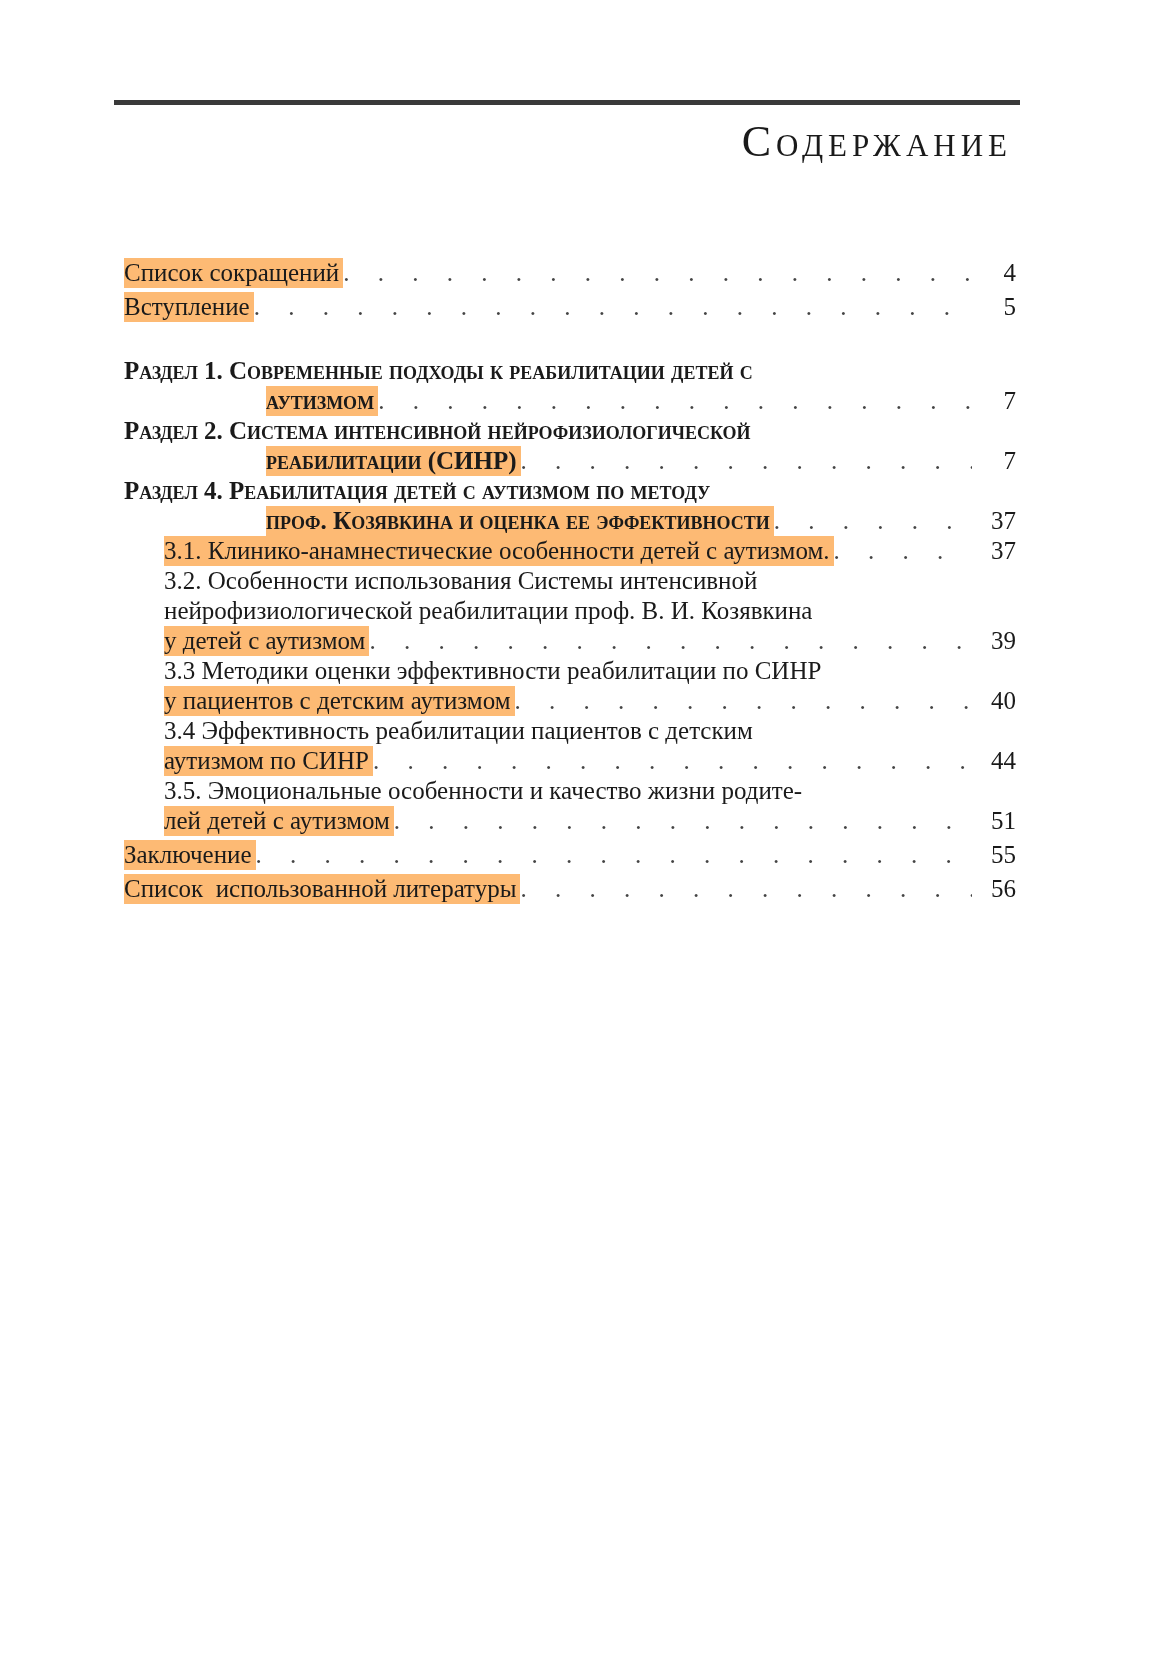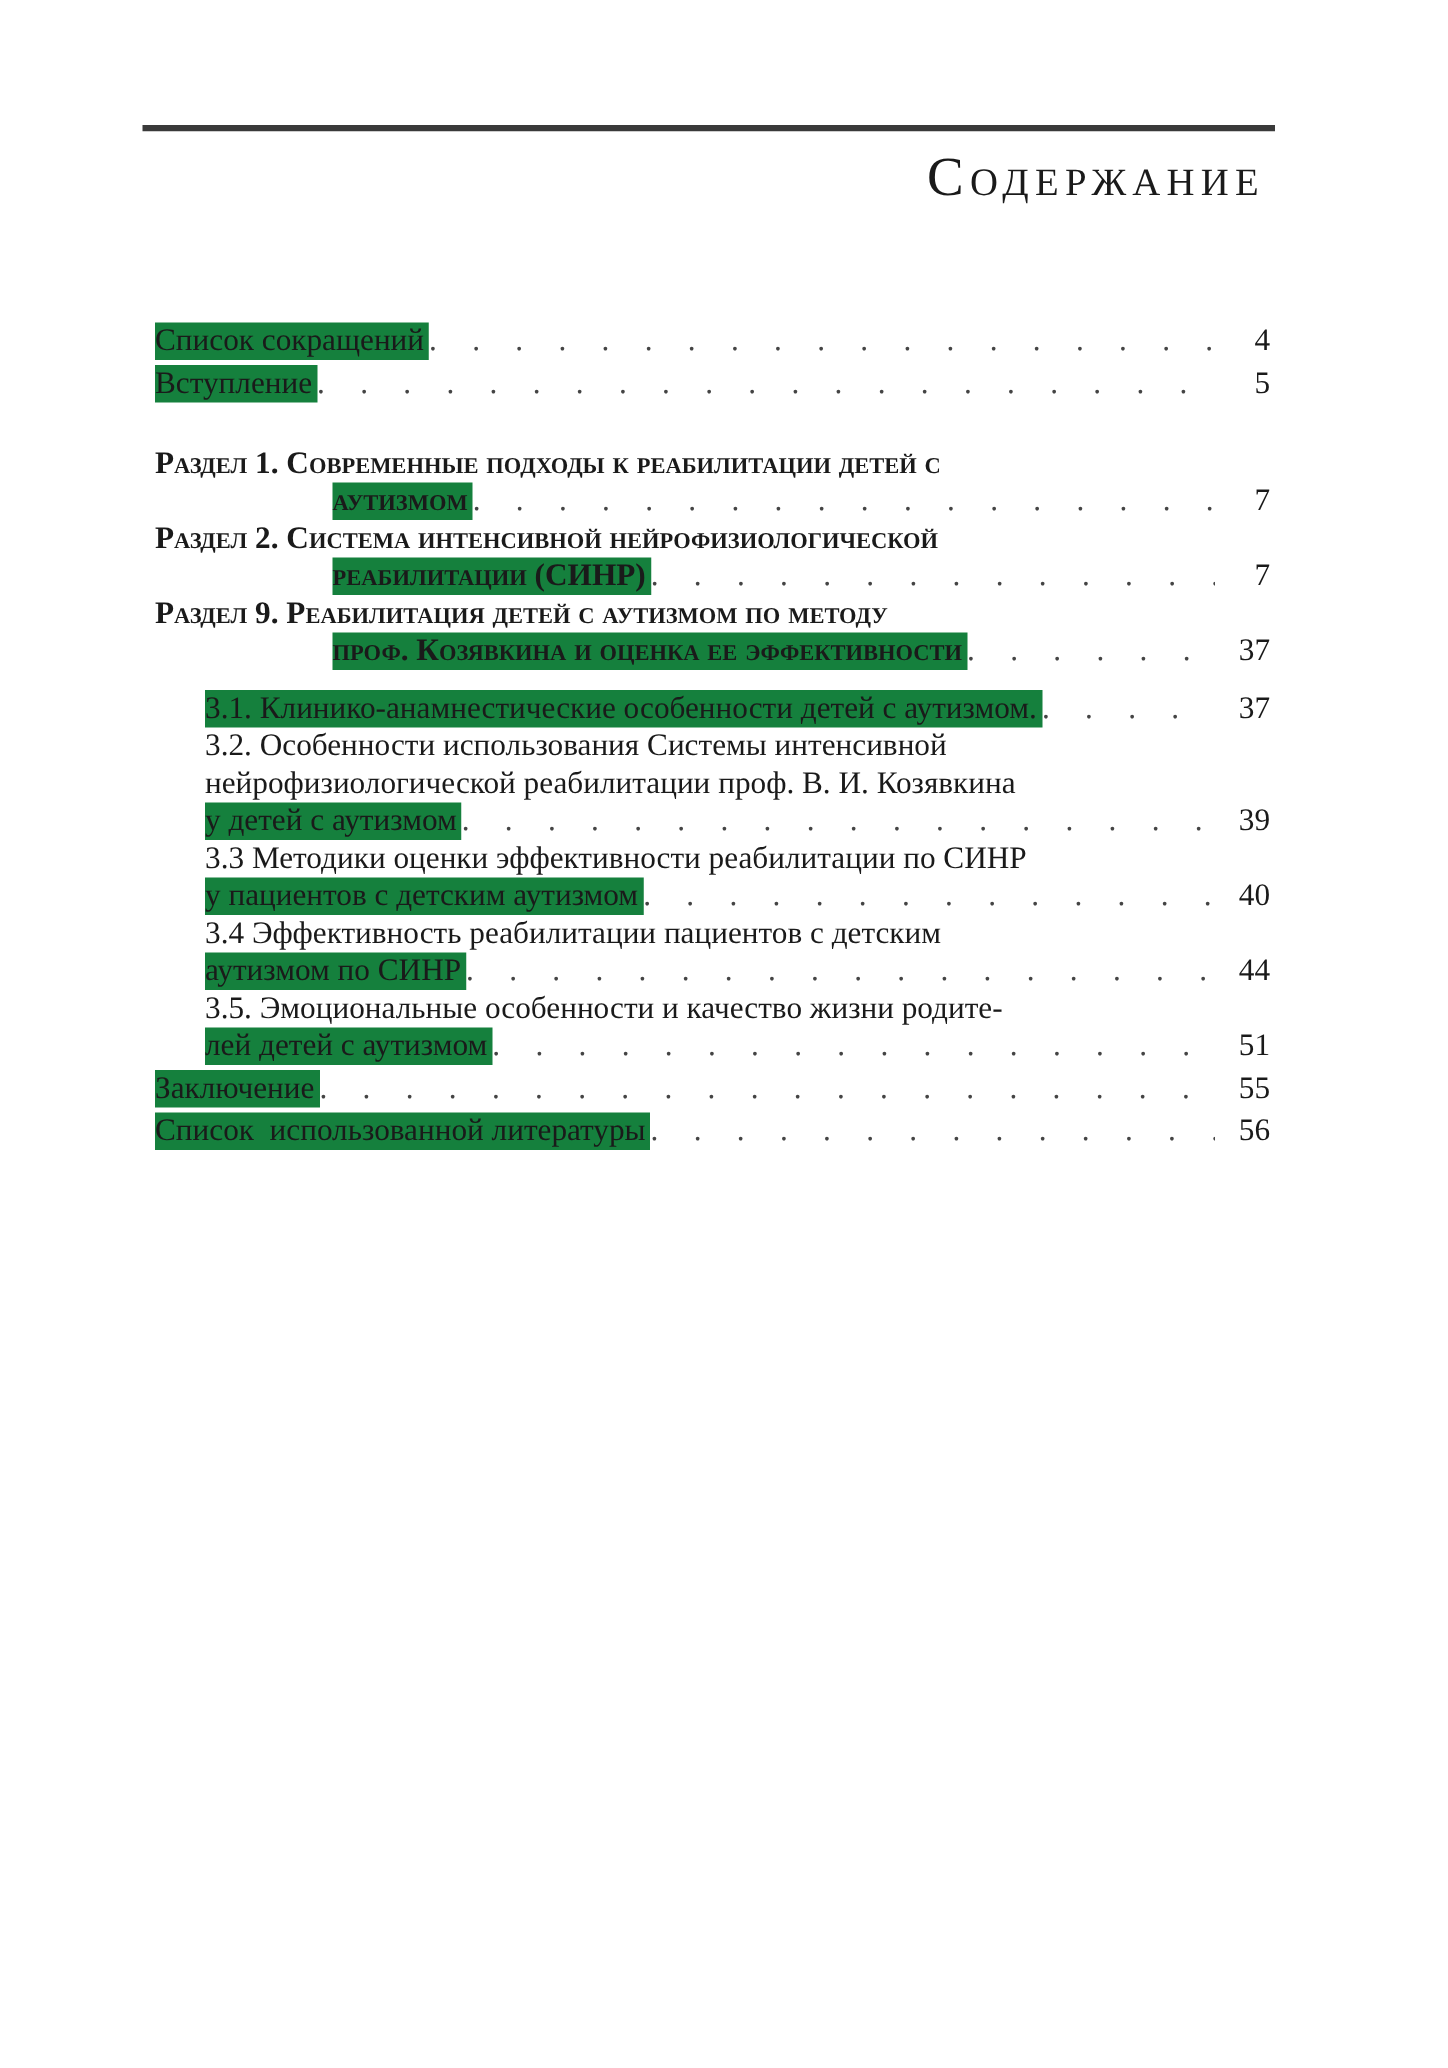--- a/index.html
+++ b/index.html
@@ -4,21 +4,21 @@
 <style>
   html, body { margin: 0; padding: 0; background: #ffffff; }
   body { width: 1158px; height: 1654px; position: relative; overflow: hidden;
          font-family: "Liberation Serif", "DejaVu Serif", serif; color: #1a1a1a; }
   .rule { position: absolute; left: 114px; top: 100px; width: 906px; height: 5px; background: #3a3a3a; }
   .title { position: absolute; right: 146px; top: 112px; font-size: 44px; letter-spacing: 5px;
            font-variant: small-caps; font-weight: normal; color: #1a1a1a; line-height: 60px; }
   .toc { position: absolute; left: 124px; top: 258px; width: 892px; }
   .entry { position: relative; font-size: 25px; line-height: 30px; }
   .entry .row { display: flex; align-items: baseline; }
-  .entry .txt { white-space: nowrap; background: #15803d; padding-right: 4px; }
+  .entry .txt { white-space: nowrap; background: #fdba74; padding-right: 4px; }
   .entry .dots { flex: 1; overflow: hidden; white-space: nowrap; color: #444; letter-spacing: 11px; }
   .entry .dots::after { content: ". . . . . . . . . . . . . . . . . . . . . . . . . . . . . . . . . . . . . . . . . . . . . . . . . . . . . . . . . . . . . . . . . . . . . . . . . . . . . . . . . . . . . . . ."; }
   .entry .pg { white-space: nowrap; padding-left: 8px; min-width: 36px; text-align: right; }
   .sec { font-weight: bold; font-variant: small-caps; }
   .sec .line2 { padding-left: 142px; }
   .sub { padding-left: 40px; }
   .gap-top-s { margin-top: 4px; }
   .gap-top-m { margin-top: 30px; }
   .gap-top-l { }
   .plain { white-space: nowrap; }
@@ -70,32 +70,32 @@
     <div class="row line2">
       <span class="txt">реабилитации (СИНР)</span>
       <span class="dots" style="font-weight:normal;"></span>
       <span class="pg" style="font-weight:normal;">7</span>
     </div>
   </div>
 
   <div class="entry sec gap-top-l">
     <div class="row">
       <span class="plain">
-        <span>Раздел 9.</span>
+        <span>Раздел 4.</span>
         <span>Реабилитация детей с аутизмом по методу</span>
       </span>
     </div>
     <div class="row line2">
       <span class="txt">проф. Козявкина и оценка ее эффективности</span>
       <span class="dots" style="font-weight:normal;"></span>
       <span class="pg" style="font-weight:normal;">37</span>
     </div>
   </div>
 
-  <div class="entry sub" style="margin-top:16px;">
+  <div class="entry sub" style="margin-top:0;">
     <div class="row">
       <span class="txt">3.1. Клинико-анамнестические особенности детей с аутизмом.</span>
       <span class="dots"></span>
       <span class="pg">37</span>
     </div>
   </div>
 
   <div class="entry sub">
     <div class="row">
         <span class="plain">3.2. Особенности использования Системы интенсивной</span>

